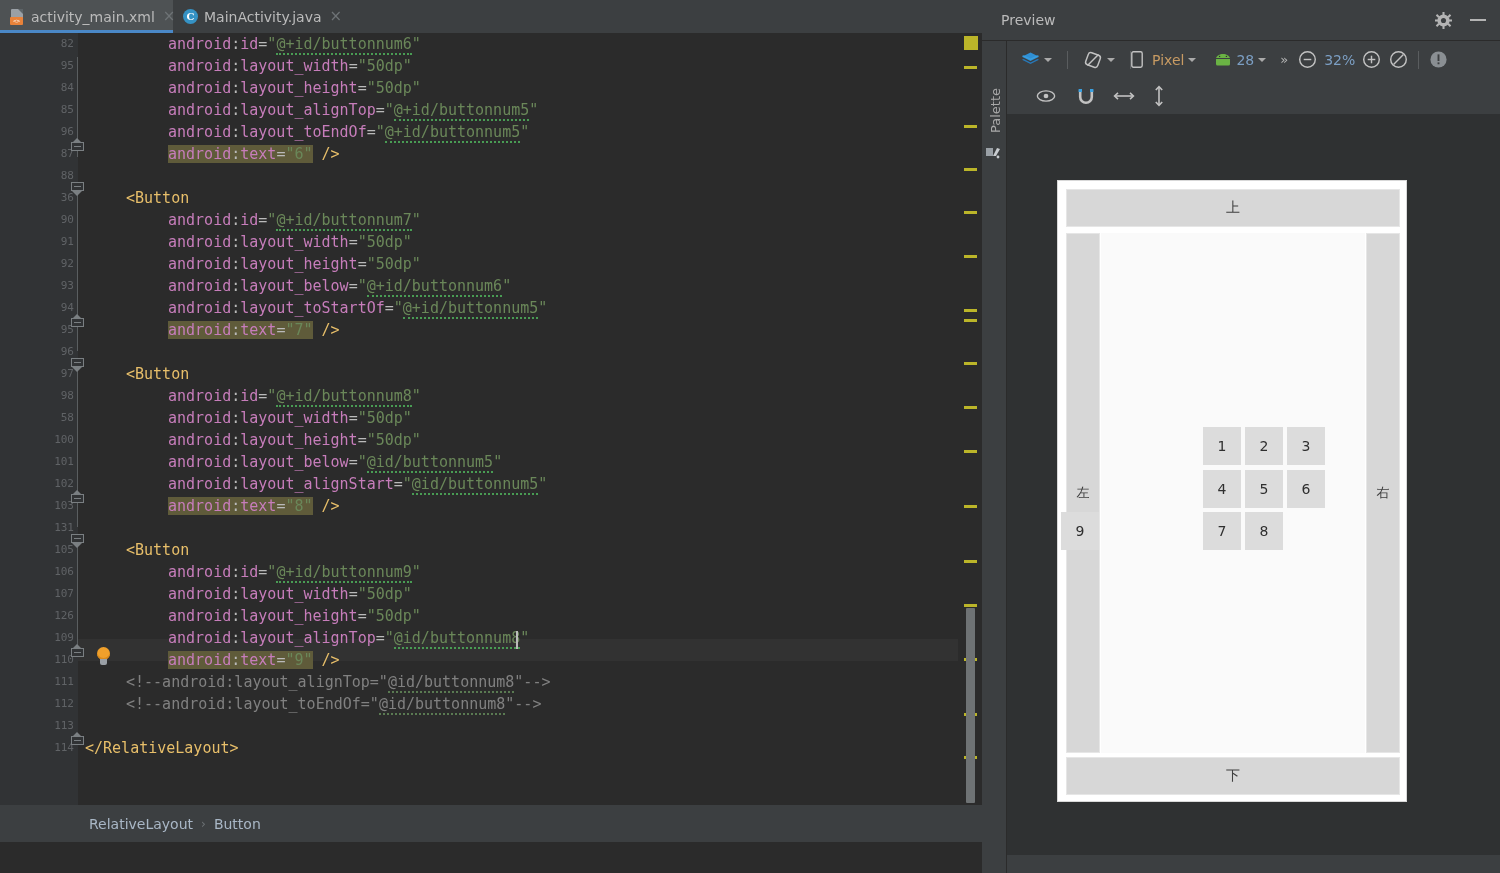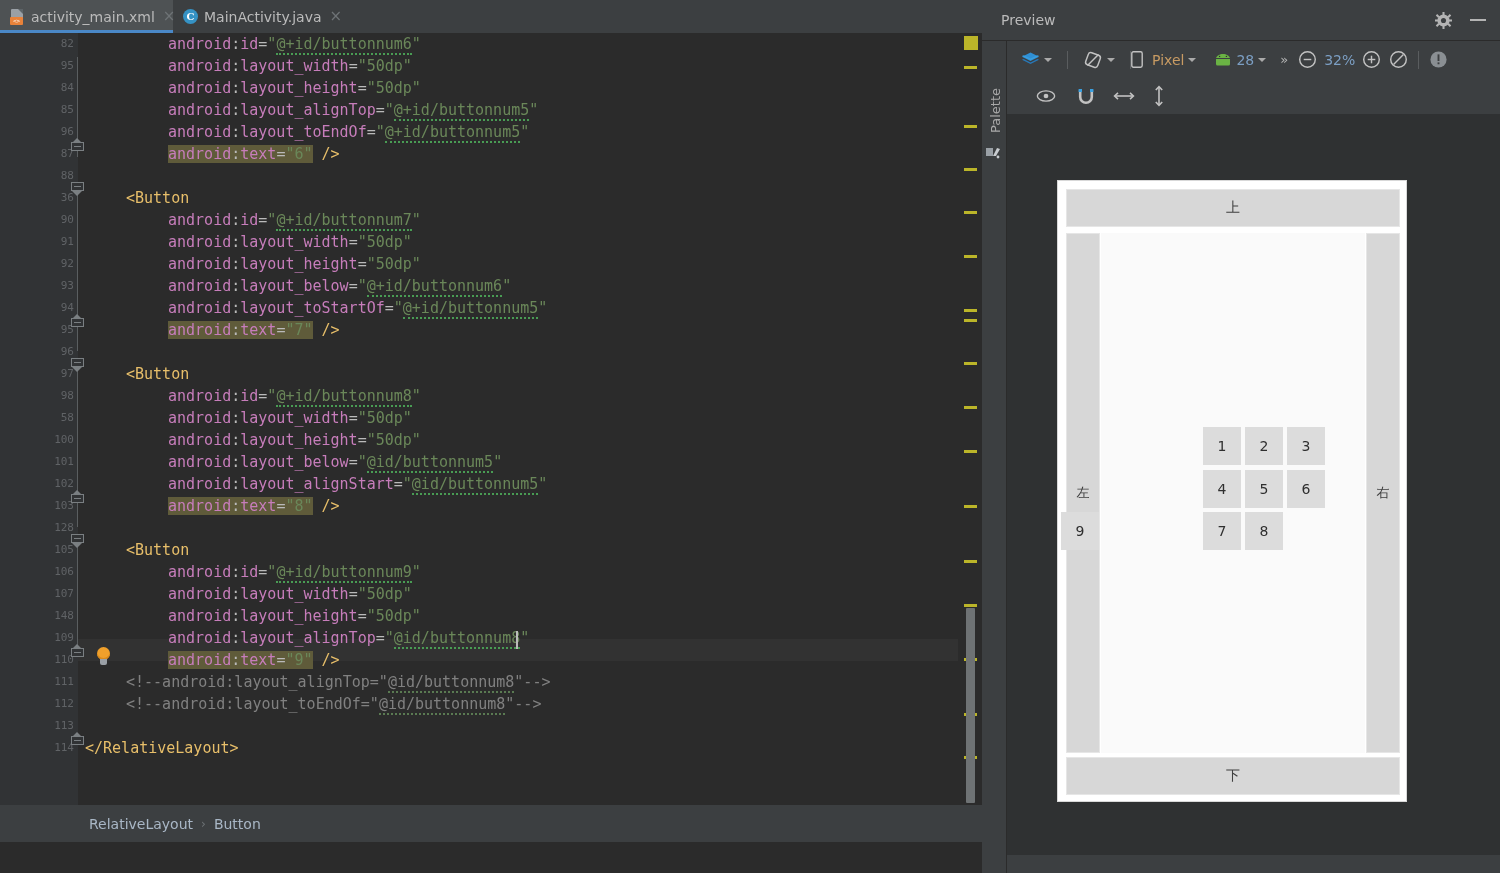--- a/index.html
+++ b/index.html
@@ -310,25 +310,25 @@
           <div class="lnum" style="top: 264px;">94</div>
           <div class="lnum" style="top: 286px;">95</div>
           <div class="lnum" style="top: 308px;">96</div>
           <div class="lnum" style="top: 330px;">97</div>
           <div class="lnum" style="top: 352px;">98</div>
           <div class="lnum" style="top: 374px;">58</div>
           <div class="lnum" style="top: 396px;">100</div>
           <div class="lnum" style="top: 418px;">101</div>
           <div class="lnum" style="top: 440px;">102</div>
           <div class="lnum" style="top: 462px;">103</div>
-          <div class="lnum" style="top: 484px;">128</div>
+          <div class="lnum" style="top: 484px;">131</div>
           <div class="lnum" style="top: 506px;">105</div>
           <div class="lnum" style="top: 528px;">106</div>
           <div class="lnum" style="top: 550px;">107</div>
-          <div class="lnum" style="top: 572px;">148</div>
+          <div class="lnum" style="top: 572px;">126</div>
           <div class="lnum" style="top: 594px;">109</div>
           <div class="lnum" style="top: 616px;">110</div>
           <div class="lnum" style="top: 638px;">111</div>
           <div class="lnum" style="top: 660px;">112</div>
           <div class="lnum" style="top: 682px;">113</div>
           <div class="lnum" style="top: 704px;">114</div>
         </div>
 
       <div class="hl-line" style="top:606px;"></div>
 

